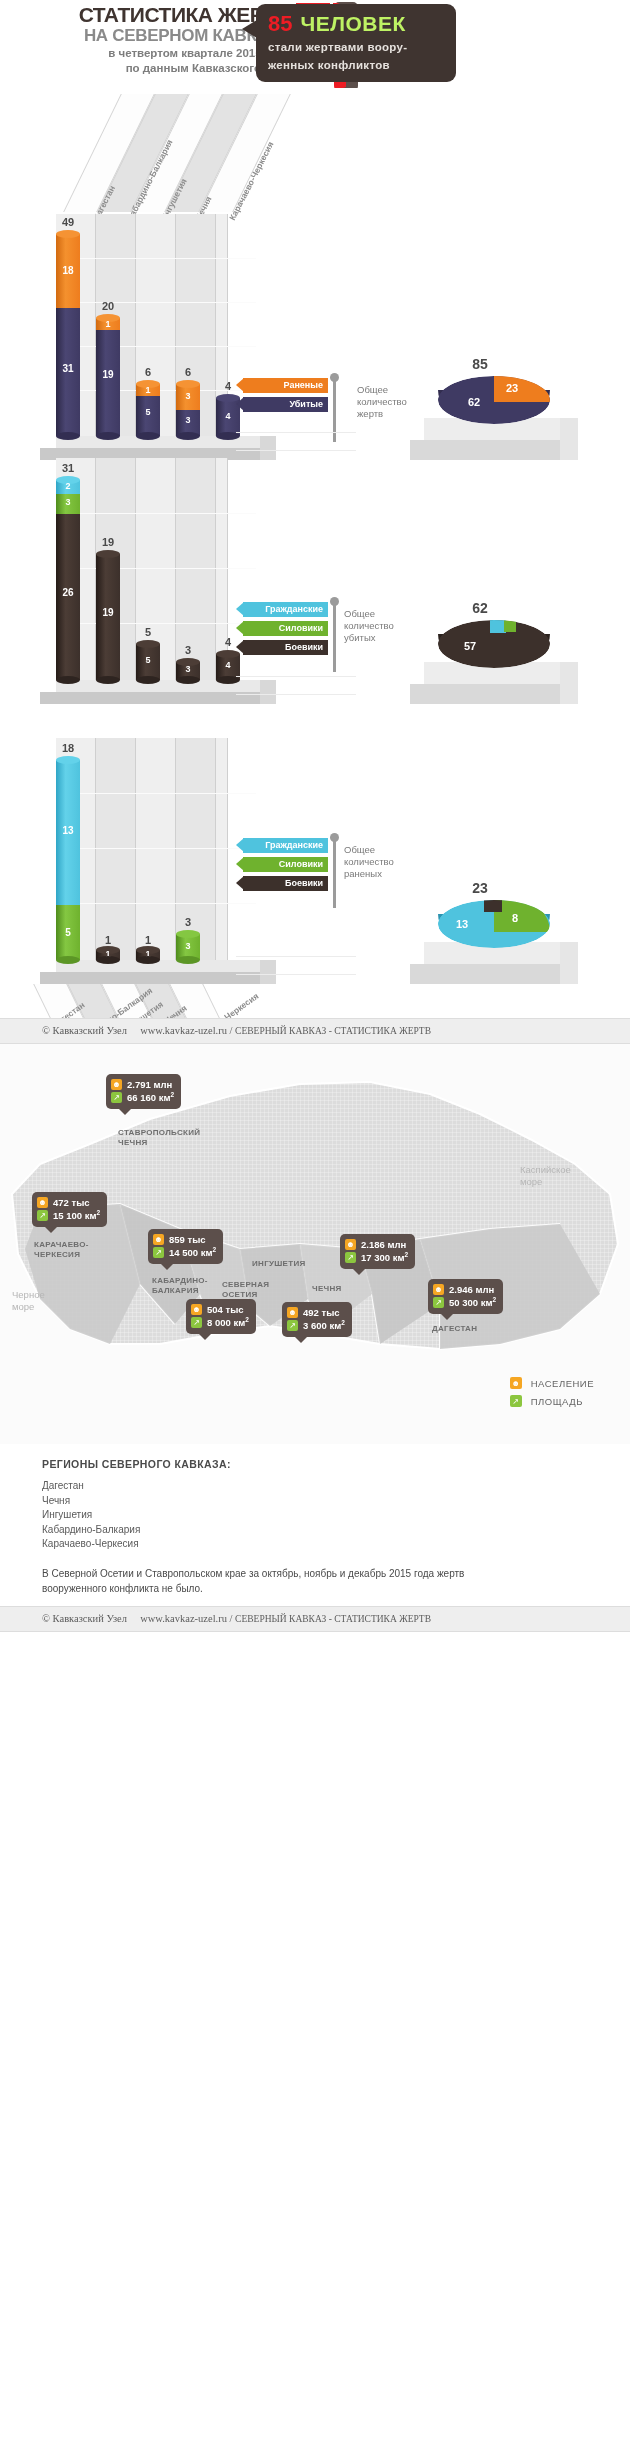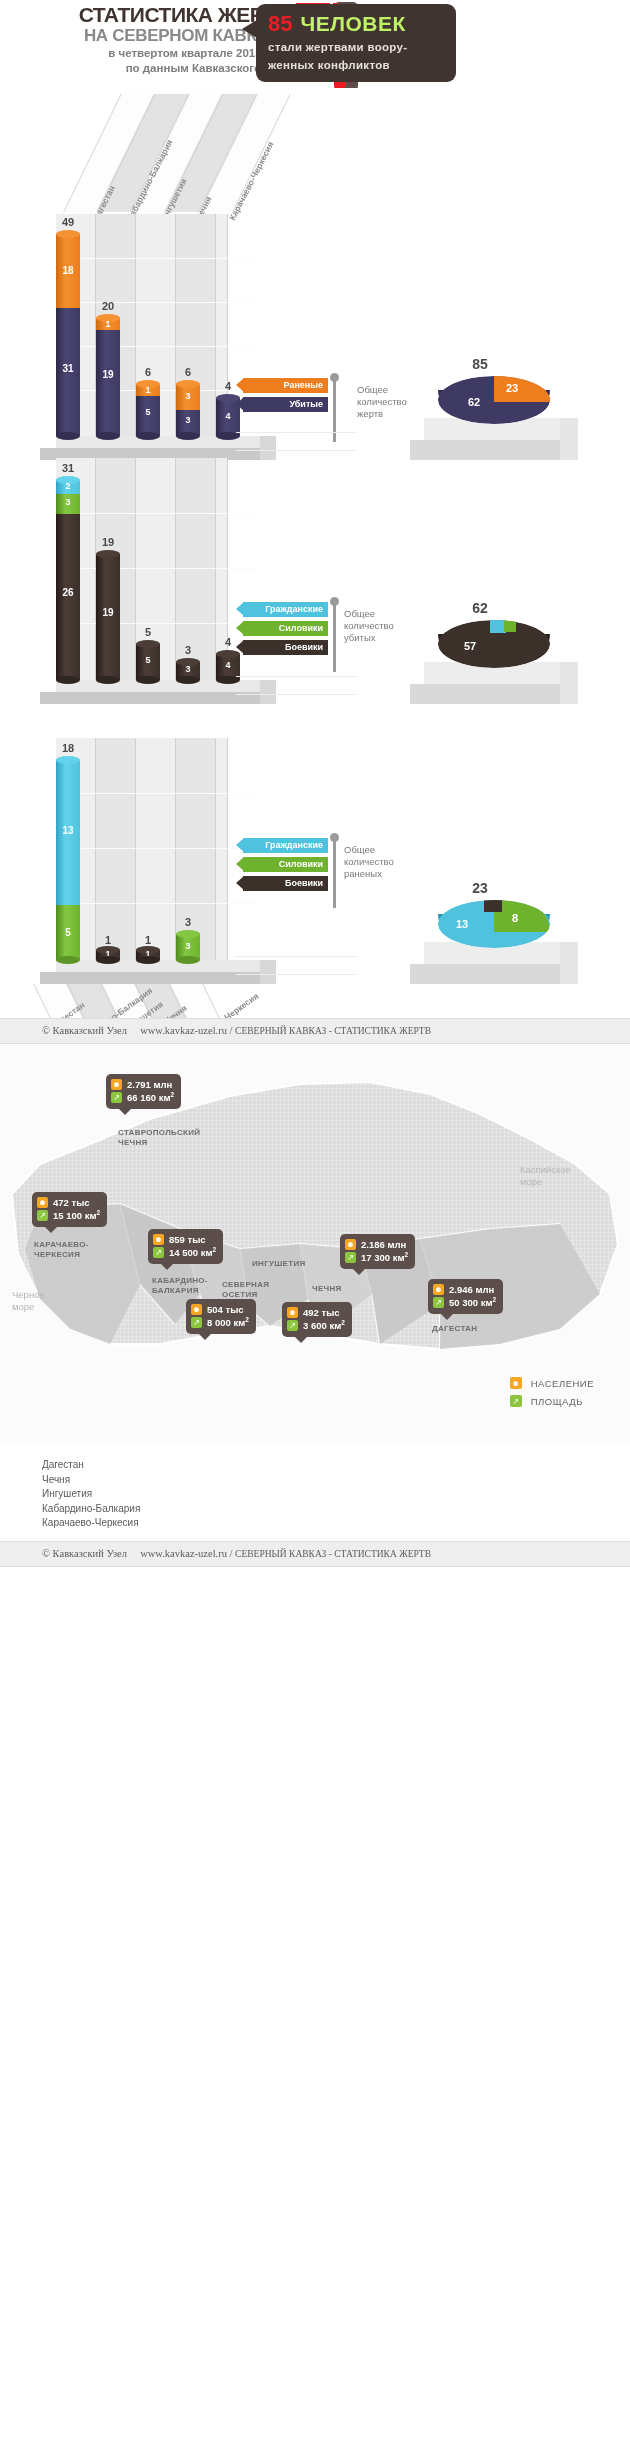--- a/index.html
+++ b/index.html
@@ -704,27 +704,32 @@
           <div class="val"><span>50 300 км</span><sup>2</sup></div>
         </div>
       <div class="tail"></div>
     </div>
     <div class="region-name" style="left:432px; top:280px;">
       <div>ДАГЕСТАН</div>
     </div>
   </div>
 
   <div class="bottom">
+    <div class="bt-title">РЕГИОНЫ СЕВЕРНОГО КАВКАЗА:</div>
     <div class="bt-list">
       <div>Дагестан</div>
       <div>Чечня</div>
       <div>Ингушетия</div>
       <div>Кабардино-Балкария</div>
       <div>Карачаево-Черкесия</div>
     </div>
+    <div class="bt-note">
+      <div>В Северной Осетии и Ставропольском крае за октябрь, ноябрь и декабрь 2015 года жертв</div>
+      <div>вооруженного конфликта не было.</div>
+    </div>
 
     <div class="map-legend">
       <div class="ml-row">
         <div class="ml-ic" style="background:#f5a623;">☻</div>
         <div class="ml-tx">НАСЕЛЕНИЕ</div>
       </div>
       <div class="ml-row">
         <div class="ml-ic" style="background:#8cc63f;">↗</div>
         <div class="ml-tx">ПЛОЩАДЬ</div>
       </div>

